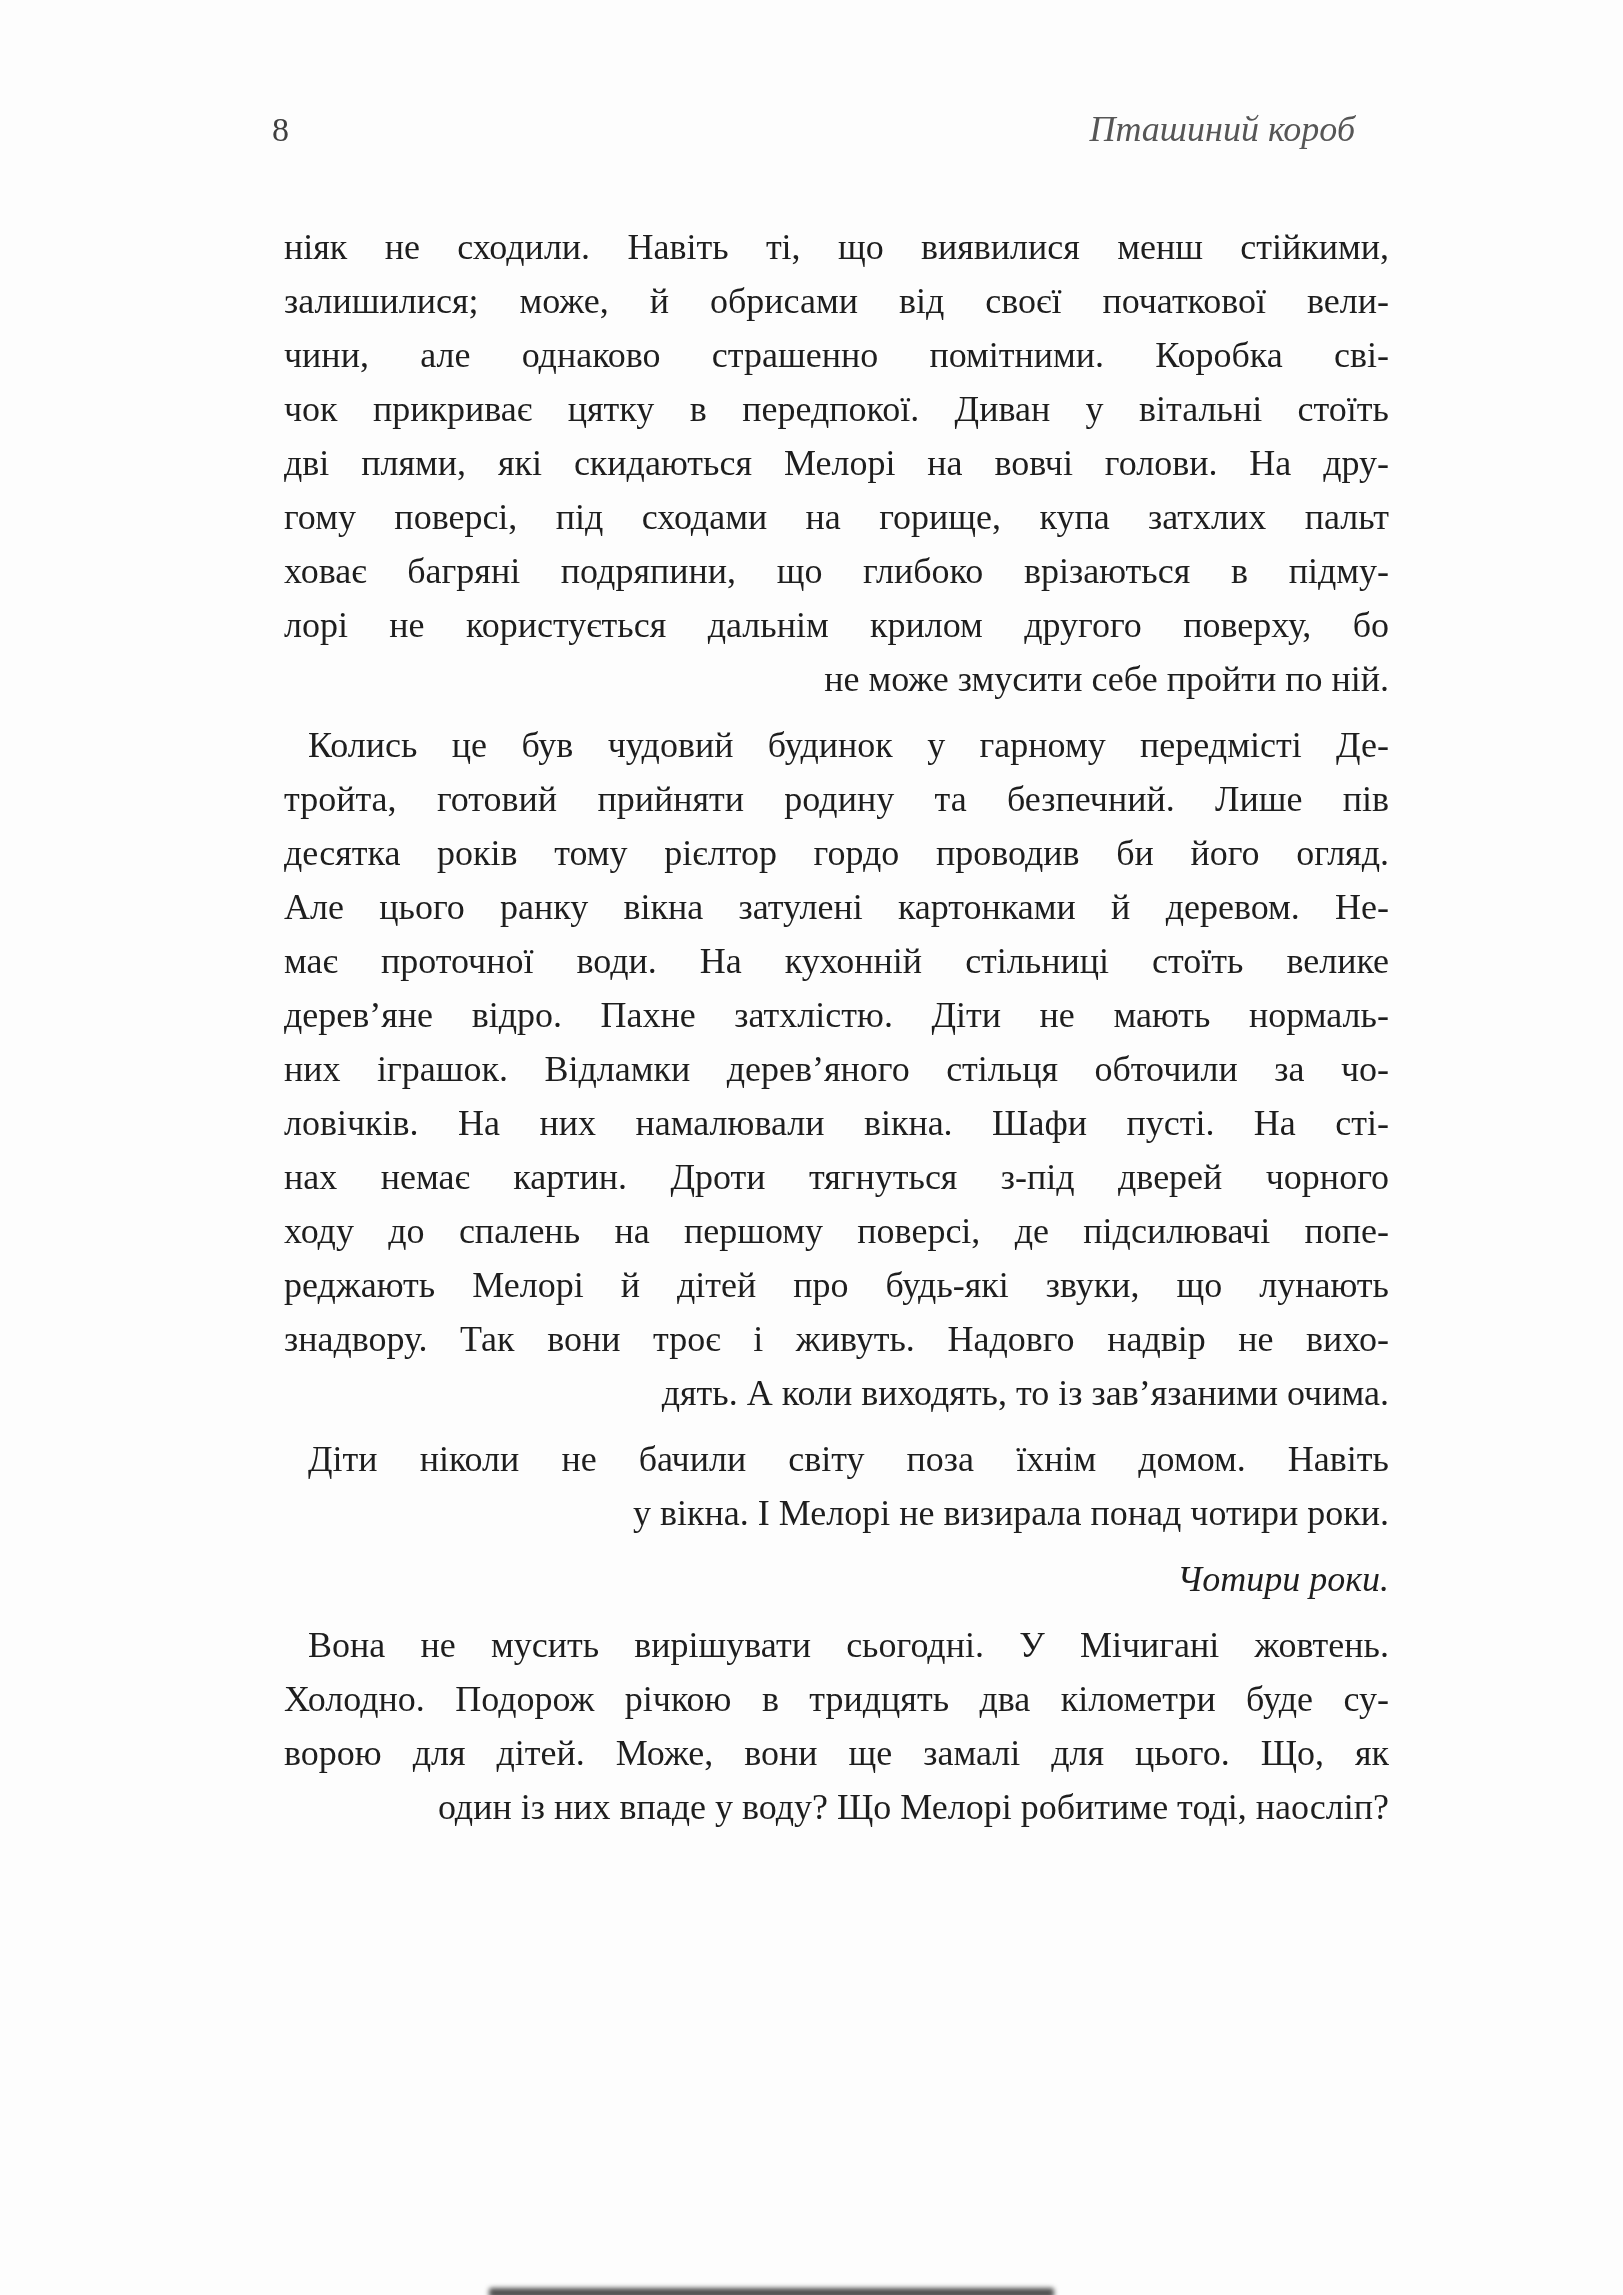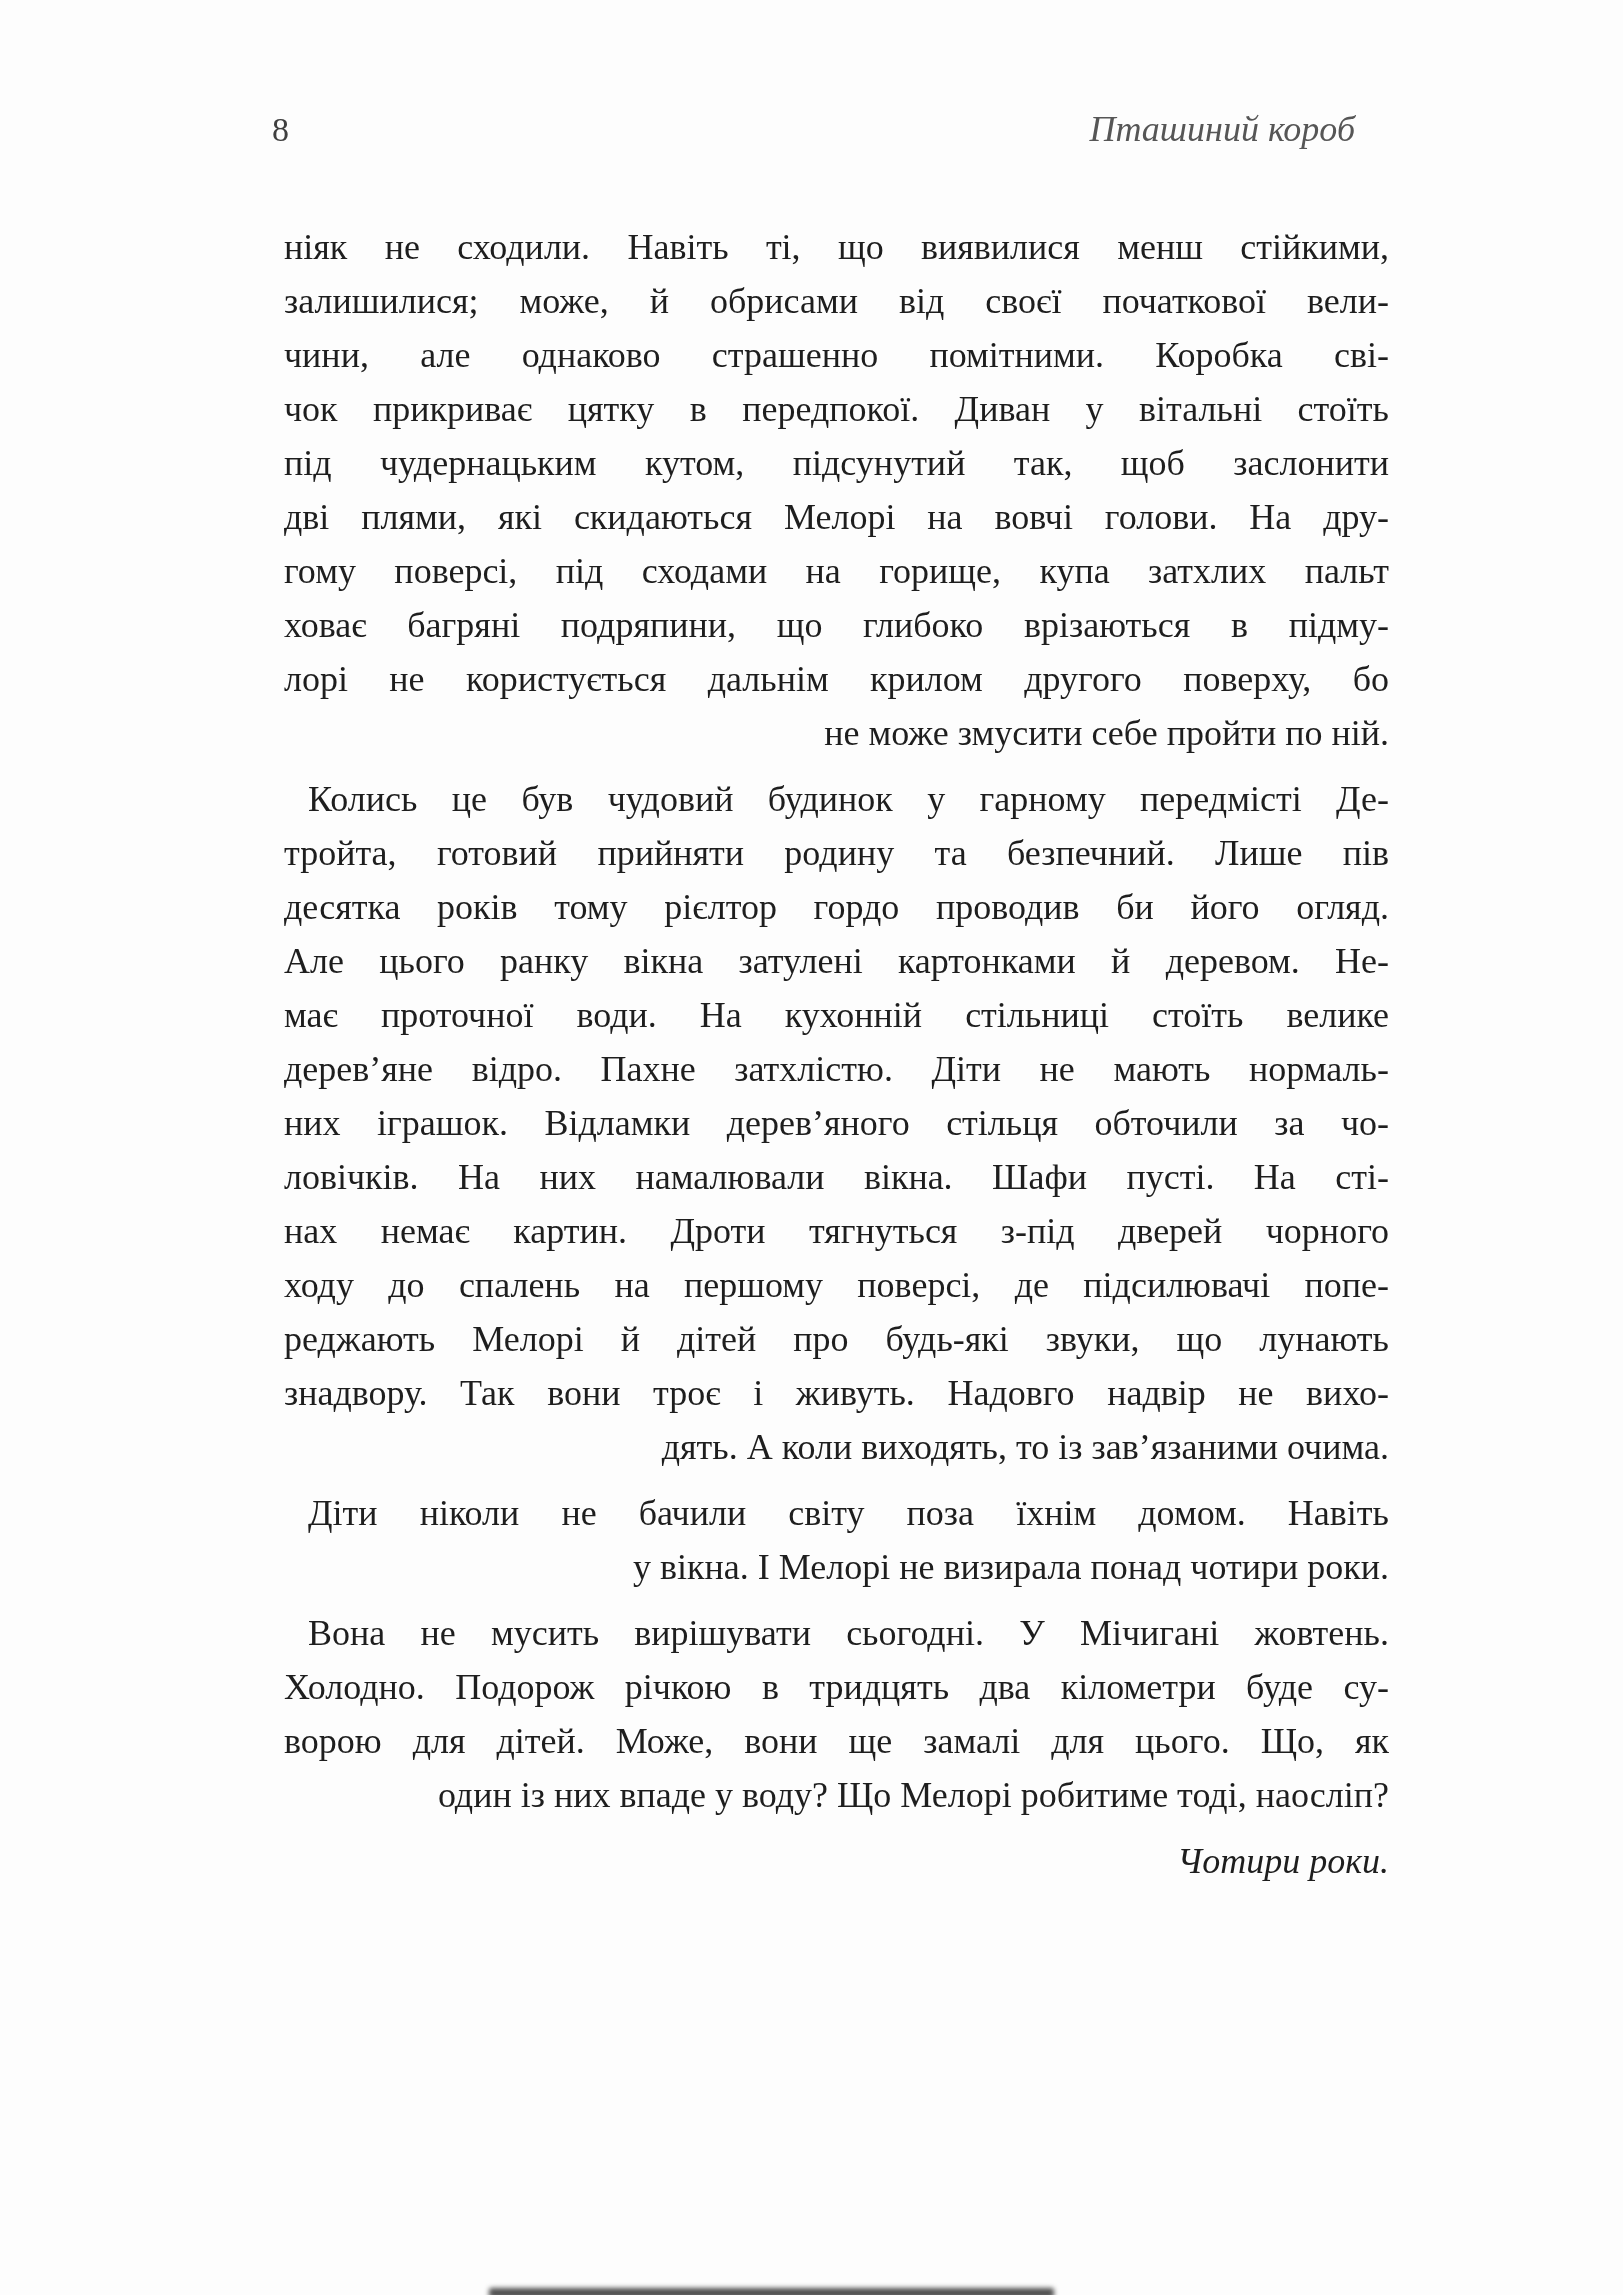--- a/index.html
+++ b/index.html
@@ -80,21 +80,20 @@
     <span class="page-num">8</span>
     <span class="running-title">Пташиний короб</span>
   </div>
 
   <div class="text-block">
       <div class="para">
         <div class="line j"><span>ніяк не сходили. Навіть ті, що виявилися менш стійкими,</span></div>
         <div class="line j"><span>залишилися; може, й обрисами від своєї початкової вели-</span></div>
         <div class="line j"><span>чини, але однаково страшенно помітними. Коробка сві-</span></div>
         <div class="line j"><span>чок прикриває цятку в передпокої. Диван у вітальні стоїть</span></div>
-        <div class="line j"><span>під чудернацьким кутом, підсунутий так, щоб заслонити</span></div>
         <div class="line j"><span>дві плями, які скидаються Мелорі на вовчі голови. На дру-</span></div>
         <div class="line j"><span>гому поверсі, під сходами на горище, купа затхлих пальт</span></div>
         <div class="line j"><span>ховає багряні подряпини, що глибоко врізаються в підму-</span></div>
         <div class="line j"><span>лорі не користується дальнім крилом другого поверху, бо</span></div>
         <div class="line"><span>не може змусити себе пройти по ній.</span></div>
       </div>
       <div class="para">
         <div class="line j indent"><span>Колись це був чудовий будинок у гарному передмісті Де-</span></div>
         <div class="line j"><span>тройта, готовий прийняти родину та безпечний. Лише пів</span></div>
         <div class="line j"><span>десятка років тому рієлтор гордо проводив би його огляд.</span></div>
@@ -107,26 +106,26 @@
         <div class="line j"><span>ходу до спалень на першому поверсі, де підсилювачі попе-</span></div>
         <div class="line j"><span>реджають Мелорі й дітей про будь-які звуки, що лунають</span></div>
         <div class="line j"><span>знадвору. Так вони троє і живуть. Надовго надвір не вихо-</span></div>
         <div class="line"><span>дять. А коли виходять, то із зав’язаними очима.</span></div>
       </div>
       <div class="para">
         <div class="line j indent"><span>Діти ніколи не бачили світу поза їхнім домом. Навіть</span></div>
         <div class="line"><span>у вікна. І Мелорі не визирала понад чотири роки.</span></div>
       </div>
       <div class="para">
+        <div class="line indent"><span class="it">Чотири роки.</span></div>
+      </div>
+      <div class="para">
         <div class="line j indent"><span>Вона не мусить вирішувати сьогодні. У Мічигані жовтень.</span></div>
         <div class="line j"><span>Холодно. Подорож річкою в тридцять два кілометри буде су-</span></div>
         <div class="line j"><span>ворою для дітей. Може, вони ще замалі для цього. Що, як</span></div>
         <div class="line"><span>один із них впаде у воду? Що Мелорі робитиме тоді, наосліп?</span></div>
-      </div>
-      <div class="para">
-        <div class="line indent"><span class="it">Чотири роки.</span></div>
       </div>
     </div>
 
   <div class="scan-shadow"></div>
 
 </div>
 
 
 </body></html>

